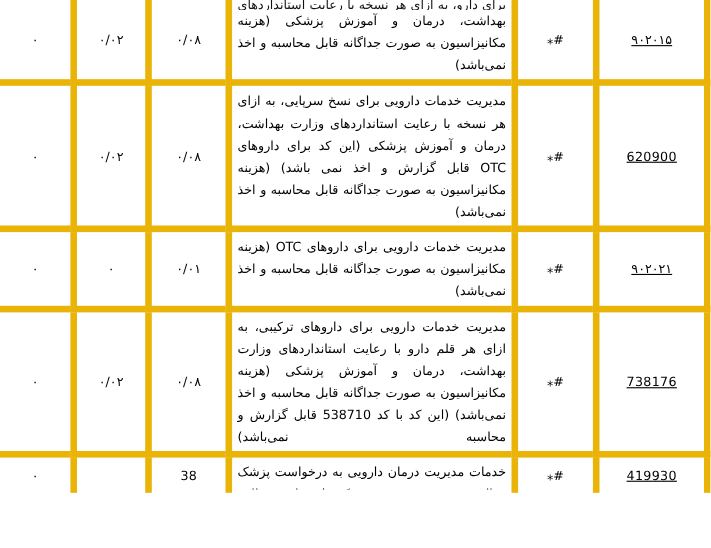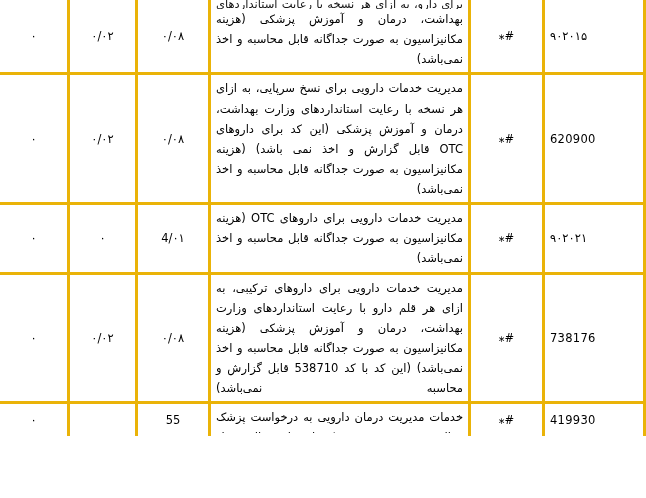--- a/index.html
+++ b/index.html
@@ -20,39 +20,40 @@
     height: 498px;
     direction: rtl;
   }
   table.tariff {
     border-collapse: collapse;
     width: 646px;
     table-layout: fixed;
     direction: rtl;
   }
   table.tariff td {
-    border: 3px solid #eab308;
+    border: 6px solid #eab308;
     padding: 3px 5px;
     vertical-align: middle;
     font-size: 11.5px;
     line-height: 1.75;
   }
   
   col.c-code   { width: 101px; }
   col.c-sym    { width: 74px;  }
   col.c-desc   { width: 260px; }
   col.c-k1     { width: 70px;  }
   col.c-k2     { width: 68px;  }
   col.c-k3     { width: 73px;  }
 
   td.code {
-    text-align: left;
+    text-align: center;
     font-size: 12.5px;
     letter-spacing: 0.3px;
     white-space: nowrap;
+    text-decoration: underline;
   }
   td.sym {
     text-align: center;
     font-size: 12px;
     white-space: nowrap;
   }
   td.desc {
     text-align: justify;
     text-align-last: justify;
     font-size: 11.5px;
@@ -122,40 +123,40 @@
         <td class="desc">مدیریت خدمات دارویی برای نسخ سرپایی، به ازای هر نسخه با رعایت استانداردهای وزارت بهداشت، درمان و آموزش پزشکی (این کد برای داروهای OTC قابل گزارش و اخذ نمی باشد) (هزینه مکانیزاسیون به صورت جداگانه قابل محاسبه و اخذ نمی‌باشد)</td>
         <td class="num">۰/۰۸</td>
         <td class="num">۰/۰۲</td>
         <td class="num">۰</td>
       </tr>
 
       <tr>
         <td class="code">۹۰۲۰۲۱</td>
         <td class="sym">#⁎</td>
         <td class="desc">مدیریت خدمات دارویی برای داروهای OTC (هزینه مکانیزاسیون به صورت جداگانه قابل محاسبه و اخذ نمی‌باشد)</td>
-        <td class="num">4/۰۱</td>
+        <td class="num">۰/۰۱</td>
         <td class="num">۰</td>
         <td class="num">۰</td>
       </tr>
 
       <tr>
         <td class="code">738176</td>
         <td class="sym">#⁎</td>
         <td class="desc">مدیریت خدمات دارویی برای داروهای ترکیبی، به ازای هر قلم دارو با رعایت استانداردهای وزارت بهداشت، درمان و آموزش پزشکی (هزینه مکانیزاسیون به صورت جداگانه قابل محاسبه و اخذ نمی‌باشد) (این کد با کد 538710 قابل گزارش و محاسبه نمی‌باشد)</td>
         <td class="num">۰/۰۸</td>
         <td class="num">۰/۰۲</td>
         <td class="num">۰</td>
       </tr>
 
       <tr class="clipped-bottom">
         <td class="code">419930</td>
         <td class="sym">#⁎</td>
         <td class="desc">
           <span class="bottom-clip">خدمات مدیریت درمان دارویی به درخواست پزشک معالج و حضور رودررو پزشک داروساز بر بالین بیمار</span>
         </td>
-        <td class="num">55</td>
+        <td class="num">38</td>
         <td class="num"></td>
         <td class="num">۰</td>
       </tr>
 
     </tbody>
   </table>
 </div>
 
 </body></html>

